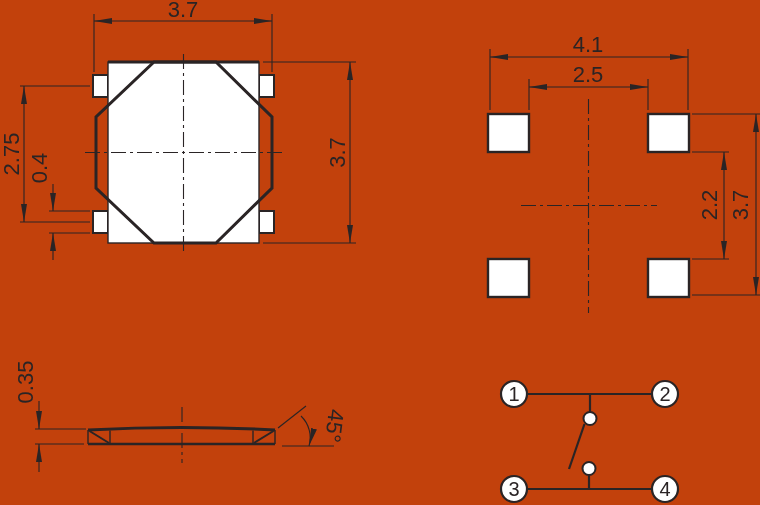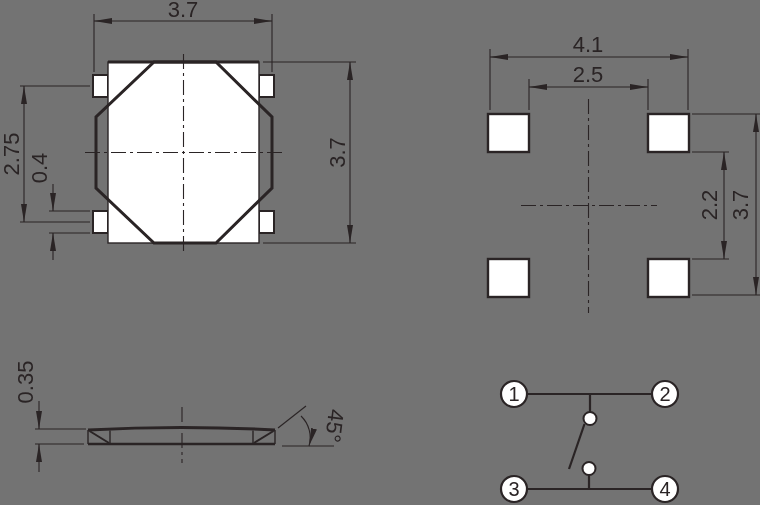--- a/index.html
+++ b/index.html
@@ -1,16 +1,16 @@
 <!DOCTYPE html>
 <html><head>
 <meta charset="utf-8">
 <style>
   html,body{margin:0;padding:0;background:#ffffff;}
-  .stage{position:relative;width:760px;height:505px;background:#737373;overflow:hidden;}
+  .stage{position:relative;width:760px;height:505px;background:#c2410c;overflow:hidden;}
   svg{position:absolute;left:0;top:0;}
   .ln{stroke:#2a2425;fill:none;stroke-linecap:butt;}
   .w-thick{stroke-width:3;}
   .w-med{stroke-width:2.2;}
   .w-pad{stroke-width:2;}
   .w-pad2{stroke-width:2.4;}
   .w-thin{stroke-width:1.4;}
   .w-dim{stroke-width:1.1;}
   .fill-w{fill:#ffffff;}
   .cl{stroke:#2a2425;stroke-width:1.1;fill:none;stroke-dasharray:15 4 3 4;}

